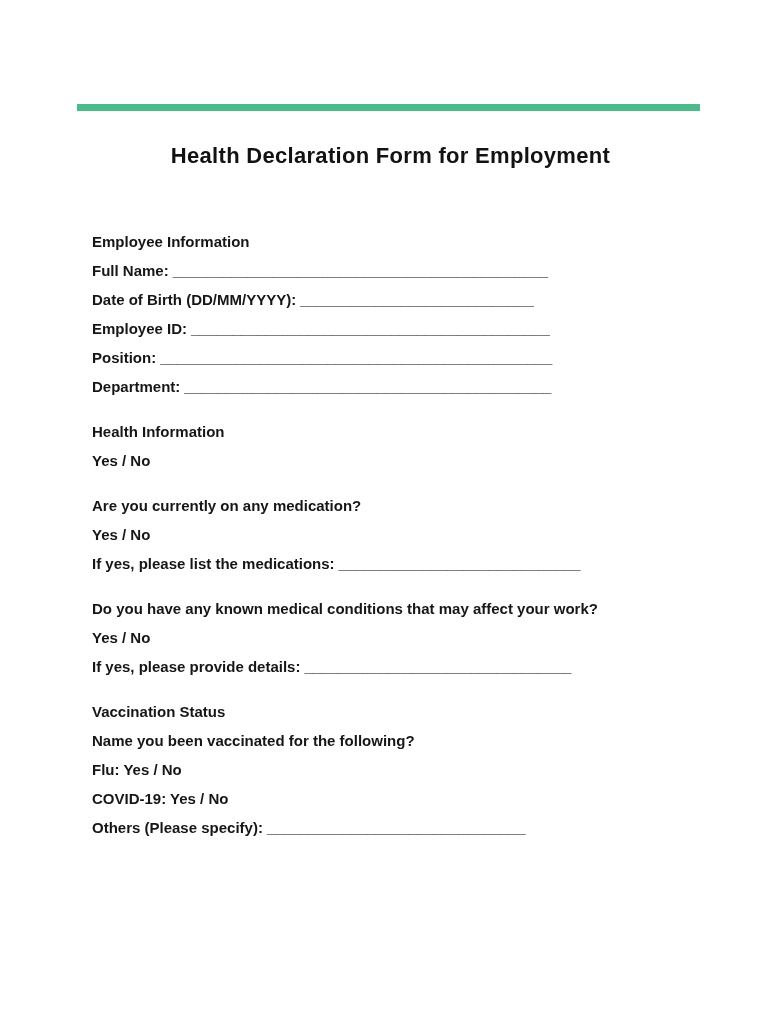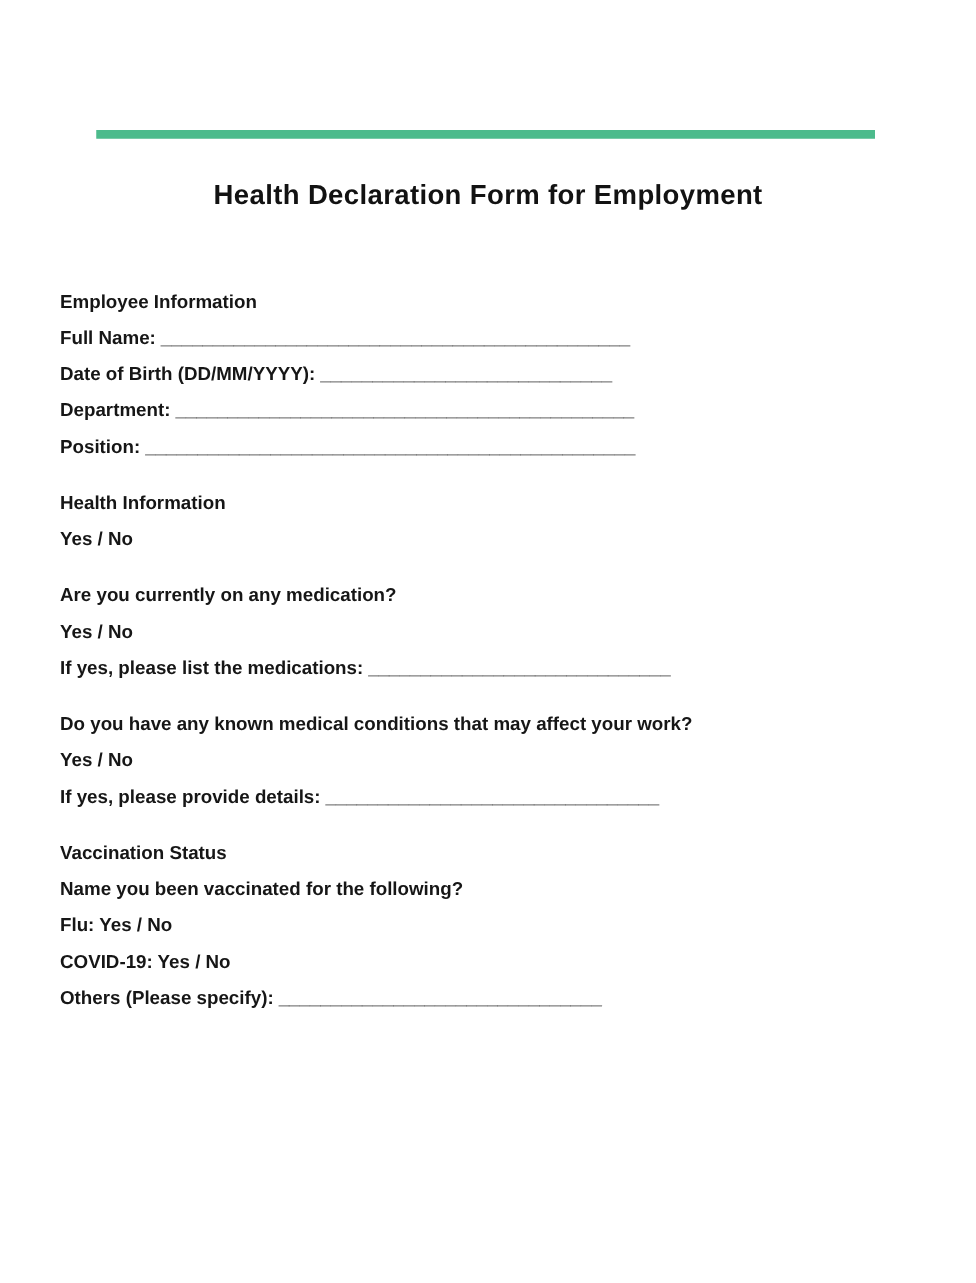--- a/index.html
+++ b/index.html
@@ -24,21 +24,21 @@
     margin: 99px 0 0 0;
     text-align: center;
     font-size: 22px;
     line-height: 26px;
     font-weight: 700;
     color: #121212;
     letter-spacing: 0.3px;
   }
   .content {
     margin-top: 58px;
-    padding-left: 48px;
+    padding-left: 92px;
     padding-right: 70px;
   }
   .line {
     margin: 0;
     font-size: 15px;
     line-height: 29px;
     font-weight: 700;
     color: #161616;
     white-space: nowrap;
   }
@@ -72,22 +72,23 @@
   <div class="accent-bar" style="background: rgb(76, 187, 140);"></div>
 
   <h1 class="title">Health Declaration Form for Employment</h1>
 
   <div class="content">
 
     <div class="group first">
       <p class="line heading">Employee Information</p>
       <p class="line"><span>Full Name:</span><span class="blank-text">_____________________________________________</span></p>
       <p class="line"><span>Date of Birth (DD/MM/YYYY):</span><span class="blank-text">____________________________</span></p>
+      <p class="line"><span>Employee ID:</span><span class="blank-text">___________________________________________</span></p>
+      <p class="line"><span>Position:</span><span class="blank-text">_______________________________________________</span></p>
       <p class="line"><span>Department:</span><span class="blank-text">____________________________________________</span></p>
-      <p class="line"><span>Position:</span><span class="blank-text">_______________________________________________</span></p>
     </div>
 
     <div class="group">
       <p class="line heading">Health Information</p>
       <p class="line">Yes / No</p>
     </div>
 
     <div class="group">
       <p class="line">Are you currently on any medication?</p>
       <p class="line">Yes / No</p>

